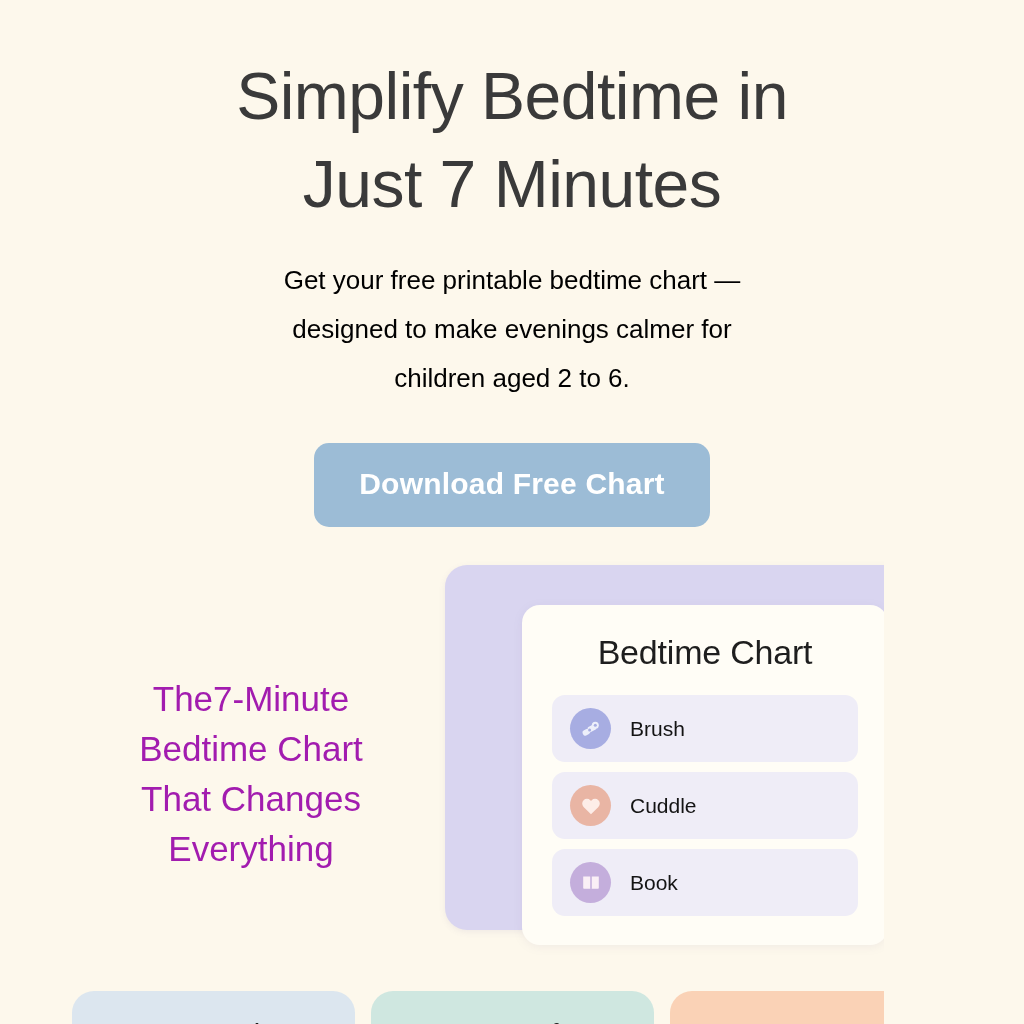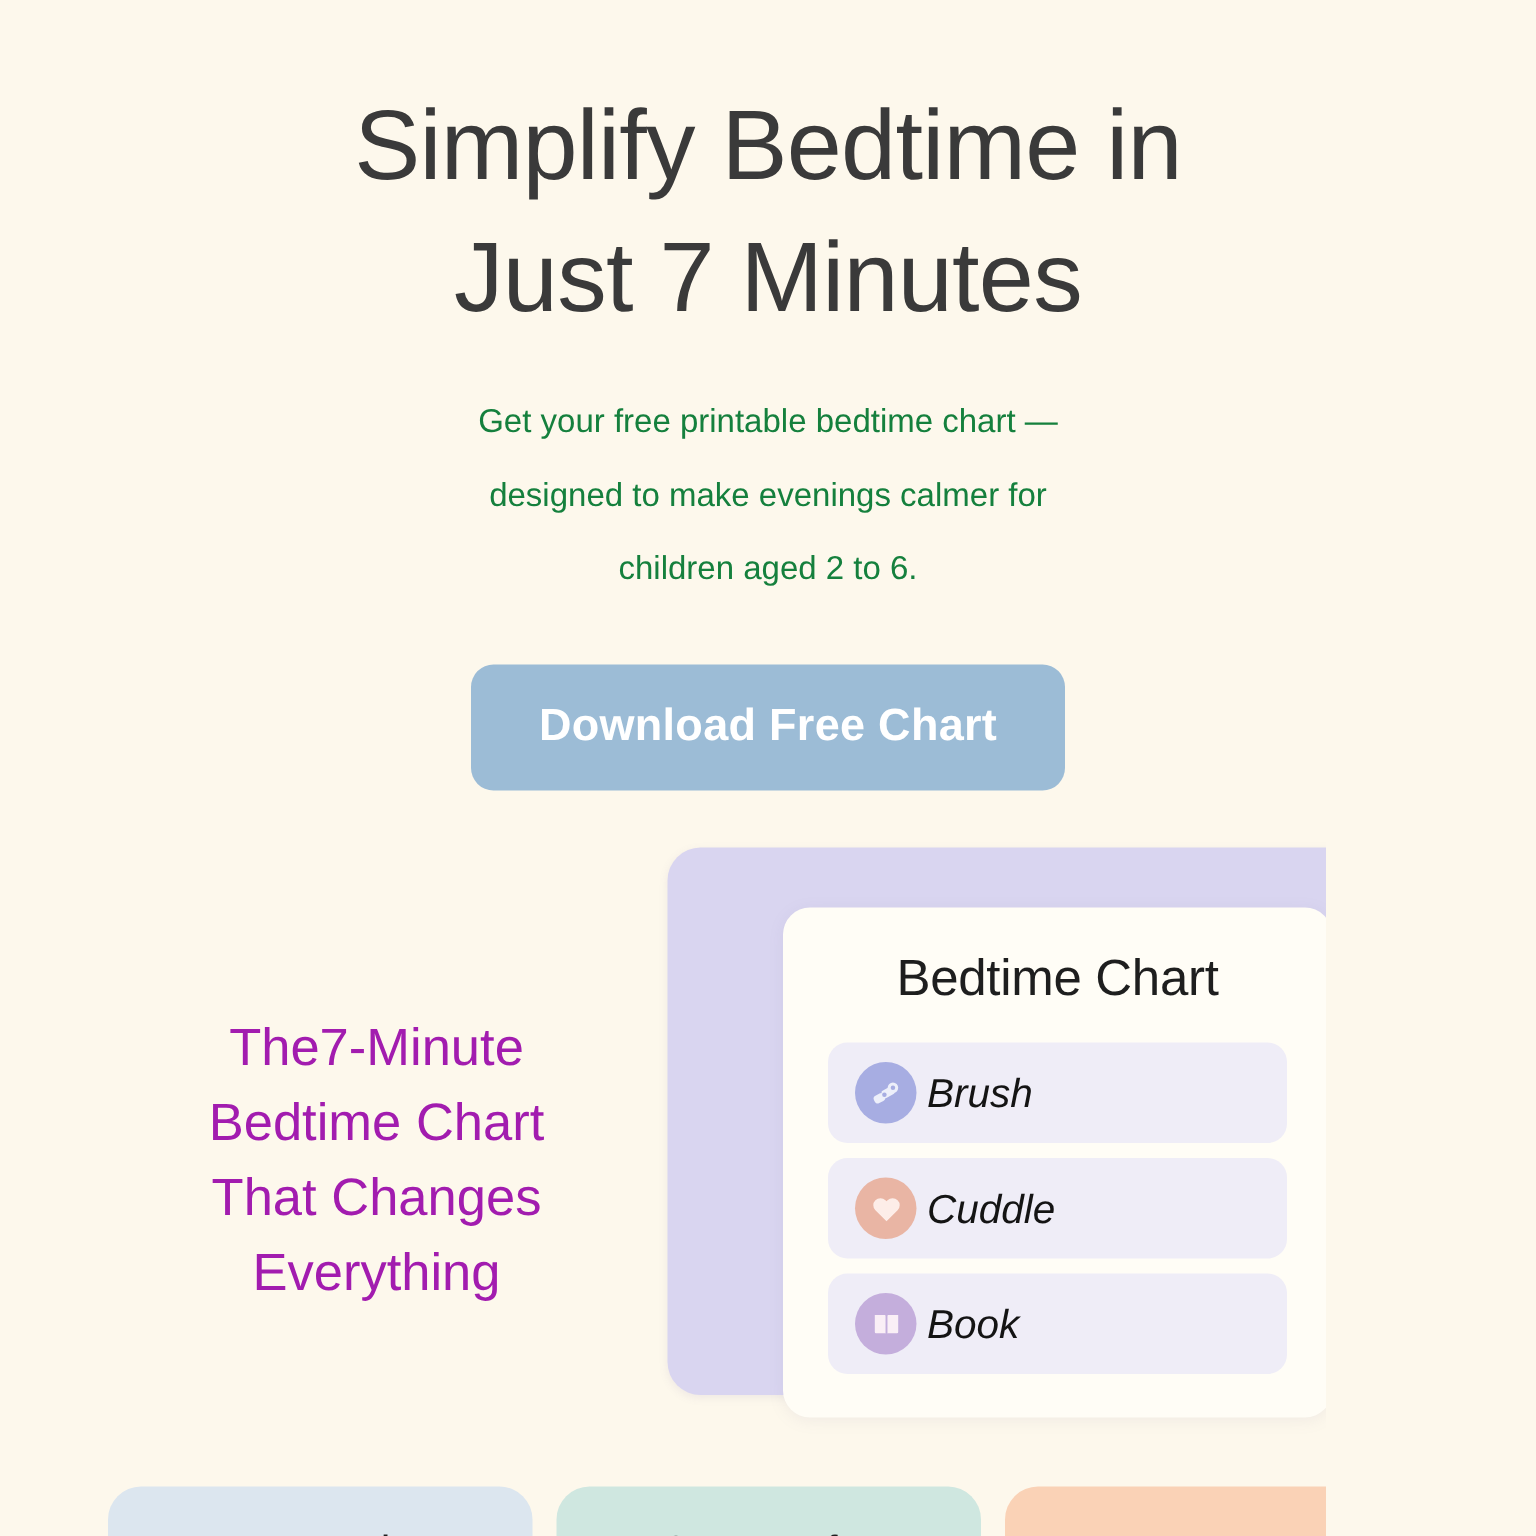--- a/index.html
+++ b/index.html
@@ -40,24 +40,24 @@
     font-weight: 400;
     letter-spacing: -0.5px;
     color: #3A3A3A;
     white-space: pre-line;
   }
 
   .hero-sub {
     margin: 0 auto;
     padding-top: 28px;
     width: 640px;
-    font-size: 22px;
+    font-size: 26px;
     line-height: 49px;
     font-weight: 400;
-    color: #15803d;
+    color: #000000;
     white-space: pre-line;
   }
 
   .cta-wrap {
     position: absolute;
     top: 443px;
     left: 0;
     width: 1024px;
     text-align: center;
   }
@@ -149,26 +149,25 @@
     border-radius: 50%;
     flex: 0 0 41px;
     display: flex;
     align-items: center;
     justify-content: center;
   }
 
   .row-badge svg { display: block; }
 
   .row-label {
-    margin-left: 7px;
-    font-size: 27px;
+    margin-left: 19px;
+    font-size: 21px;
     line-height: 30px;
     color: #141414;
     font-weight: 400;
-    font-style: italic;
   }
 
   
   .feature-cards {
     position: absolute;
     left: 72px;
     top: 991px;
     width: 881px;
     height: 80px;
     display: flex;

